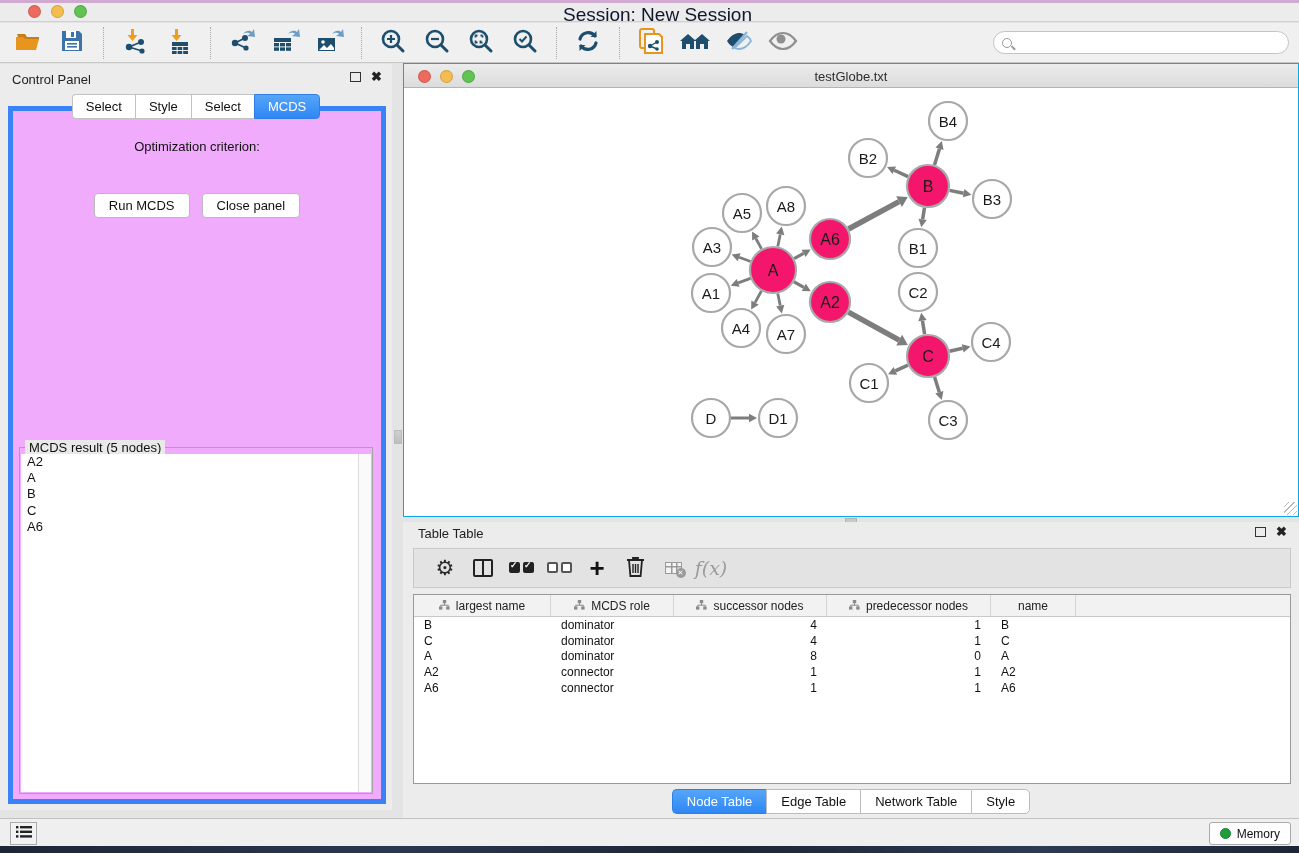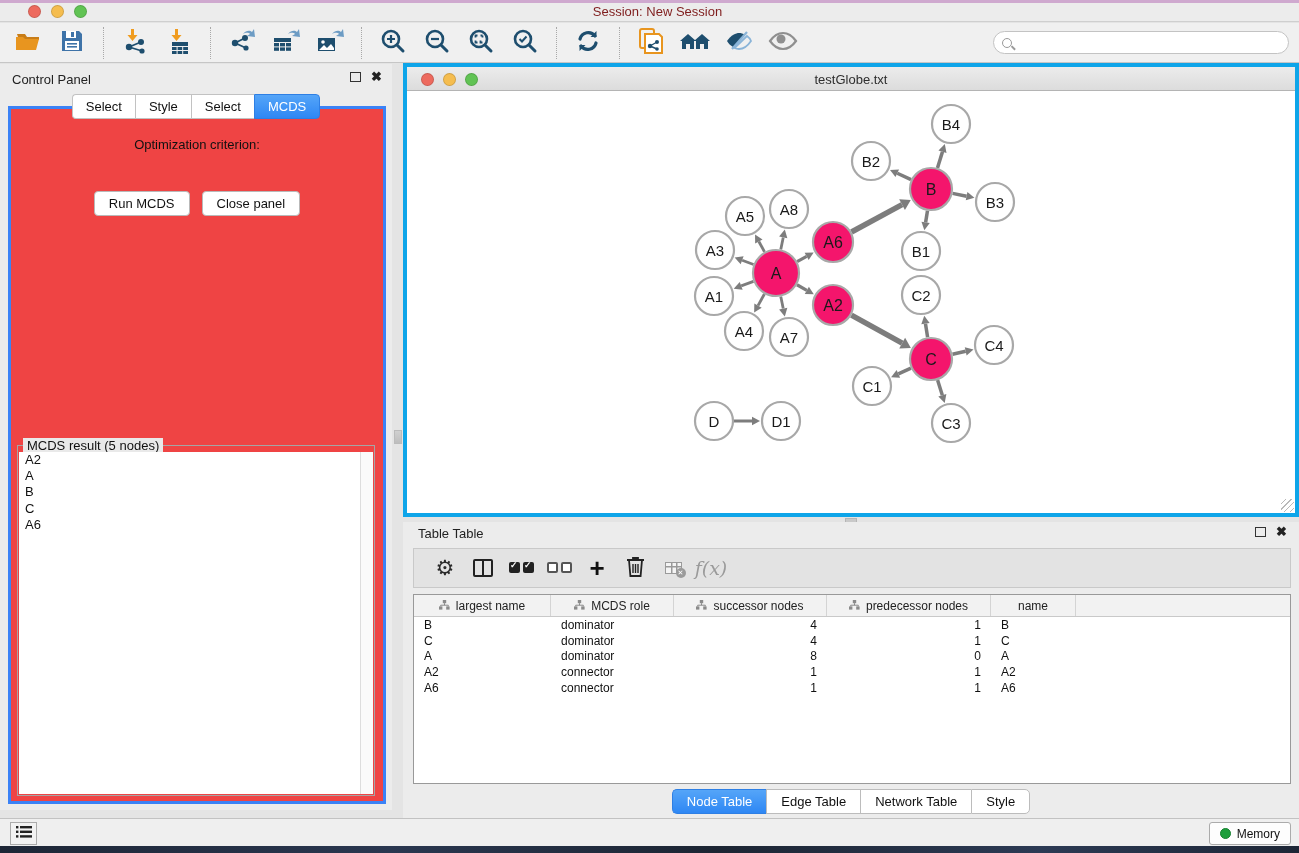--- a/index.html
+++ b/index.html
@@ -3,21 +3,21 @@
 <meta charset="utf-8">
 <style>
   *{margin:0;padding:0;box-sizing:border-box}
   html,body{width:1299px;height:853px}
   body{font-family:"Liberation Sans",sans-serif;-webkit-font-smoothing:antialiased}
   .app{position:relative;width:1299px;height:853px;background:#e4e4e4;overflow:hidden}
 
   
   .titlebar{position:absolute;left:0;top:0;width:100%;height:22px;background:#ececec;border-bottom:1px solid #cfcfcf}
   .titlebar::before{content:"";position:absolute;left:0;top:0;width:100%;height:3px;background:#cfa9cf}
-  .title-text{position:absolute;left:16px;right:0;top:4px;text-align:center;font-size:13px;color:#7f1d1d}
+  .title-text{position:absolute;left:16px;right:0;top:4px;text-align:center;font-size:19px;color:#0f172a}
   .light{position:absolute;top:5px;width:13px;height:13px;border-radius:50%;border:1px solid rgba(0,0,0,.15)}
   .light.red{left:28px;background:#ed6a5e}
   .light.yellow{left:51px;background:#f5bd4f}
   .light.green{left:74px;background:#61c354}
 
   
   .toolbar{position:absolute;left:0;top:23px;width:100%;height:40px;background:#f0f0f0;border-bottom:1px solid #c6c6c6;display:flex;align-items:center;padding-left:6px}
   .tb{width:44px;height:36px;border:none;background:transparent;display:flex;align-items:center;justify-content:center;cursor:default}
   .tsep{width:0;height:32px;border-left:1px dotted #a8a8a8;margin:0 9px}
   .searchbox{position:absolute;right:10px;top:8px;width:296px;height:23px;background:#fff;border:1px solid #c3c3c3;border-radius:12px;display:flex;align-items:center;padding-left:8px}
@@ -30,39 +30,39 @@
   .cp-header{position:absolute;left:12px;top:8px;font-size:13px;color:#222}
   .float-ic{width:11px;height:10px;border:1.5px solid #333;display:inline-block}
   .close-ic{font-size:13px;font-weight:bold;color:#222;line-height:10px}
   .panel-btns{position:absolute;top:8px;display:flex;gap:10px;align-items:center;background:transparent;border:none}
   .cp-btns{right:10px}
   .cp-tabs{position:absolute;left:0;right:0;top:30px;display:flex;justify-content:center;gap:0;z-index:3}
   .cp-tab{font-size:13px;padding:4px 13px;background:#fff;border:1px solid #c2c2c2;border-right:none;color:#111;cursor:default}
   .cp-tab:first-child{border-radius:4px 0 0 4px}
   .cp-tab:last-child{border-right:1px solid #c2c2c2;border-radius:0 4px 4px 0}
   .cp-tab.active{background:linear-gradient(#55a5f8,#2e87f4);color:#fff;border-color:#2e7fe4}
-  .cp-body{position:absolute;left:8px;right:6px;top:42px;bottom:6px;background:#ef4444;border:3px solid #3b82f6}
+  .cp-body{position:absolute;left:8px;right:6px;top:42px;bottom:6px;background:#f0abfc;border:5px solid #3b82f6}
   .opt-label{position:absolute;left:0;right:0;top:28px;text-align:center;font-size:13px;color:#111}
   .dropdown{position:absolute;left:35px;right:30px;top:48px;height:24px;background:#fff;border:1px solid #b9b9b9;border-radius:4px;display:flex;align-items:center;font-size:13px;color:#111;padding-left:9px;cursor:default}
   .dd-stepper{position:absolute;right:1px;top:1px;bottom:1px;width:19px;border-radius:0 3px 3px 0;background:linear-gradient(#6db1f9,#2e87f4);display:flex;flex-direction:column;align-items:center;justify-content:center;gap:3px}
   .dd-up{width:0;height:0;border-left:4px solid transparent;border-right:4px solid transparent;border-bottom:5px solid #fff}
   .dd-down{width:0;height:0;border-left:4px solid transparent;border-right:4px solid transparent;border-top:5px solid #fff}
   .btn{background:#fff;border:1px solid #b9b9b9;border-radius:4px;font-size:13px;color:#111;padding:4px 14px;font-family:"Liberation Sans",sans-serif;cursor:default}
   .cp-buttons{position:absolute;left:0;right:0;top:82px;display:flex;justify-content:center;gap:12px}
   .groupbox{position:absolute;left:6px;right:8px;top:336px;bottom:5px;border:1px solid #a5a5a5}
   .groupbox-title{position:absolute;left:5px;top:-8px;background:#e9e9e9;padding:0 4px;font-size:13px;color:#111}
   .result-list{position:absolute;left:1px;right:14px;top:6px;bottom:1px;background:#fff;overflow:hidden}
   .result-item{font-size:13px;color:#111;padding:0 6px;line-height:16.2px}
   .result-scroll{position:absolute;right:1px;top:6px;bottom:1px;width:13px;background:#fafafa;border-left:1px solid #ddd}
 
   
   .vsplit-handle{position:absolute;left:394px;top:430px;width:8px;height:14px;background:linear-gradient(#d0d0d0,#bdbdbd);border:1px solid #bbb}
 
   
-  .net-window{position:absolute;left:403px;top:63px;width:896px;height:454px;border:4px solid #0ea5e9;background:#fff}
+  .net-window{position:absolute;left:403px;top:63px;width:896px;height:454px;border:1px solid #0ea5e9;background:#fff}
   .net-titlebar{position:absolute;left:0;top:0;width:100%;height:24px;background:linear-gradient(#ececec,#dcdcdc);border-bottom:1px solid #b4b4b4}
   .net-title{position:absolute;left:0;right:0;top:5px;text-align:center;font-size:13px;color:#2e2e2e}
   .nlight{position:absolute;top:6px;width:13px;height:13px;border-radius:50%;border:1px solid rgba(0,0,0,.15)}
   .nlight.red{left:14px;background:#ed6a5e}
   .nlight.yellow{left:36px;background:#f5bd4f}
   .nlight.green{left:58px;background:#61c354}
   .net-canvas{position:absolute;left:0;top:25px;right:0;bottom:0;background:#fff;overflow:hidden}
   .resize-grip{position:absolute;right:1px;bottom:1px;width:13px;height:13px;background:
     repeating-linear-gradient(135deg,transparent 0 3px,#b9b9b9 3px 4px)}
   .hsplit-handle{position:absolute;left:845px;top:518px;width:12px;height:7px;background:#c9c9c9;border:1px solid #b5b5b5}

